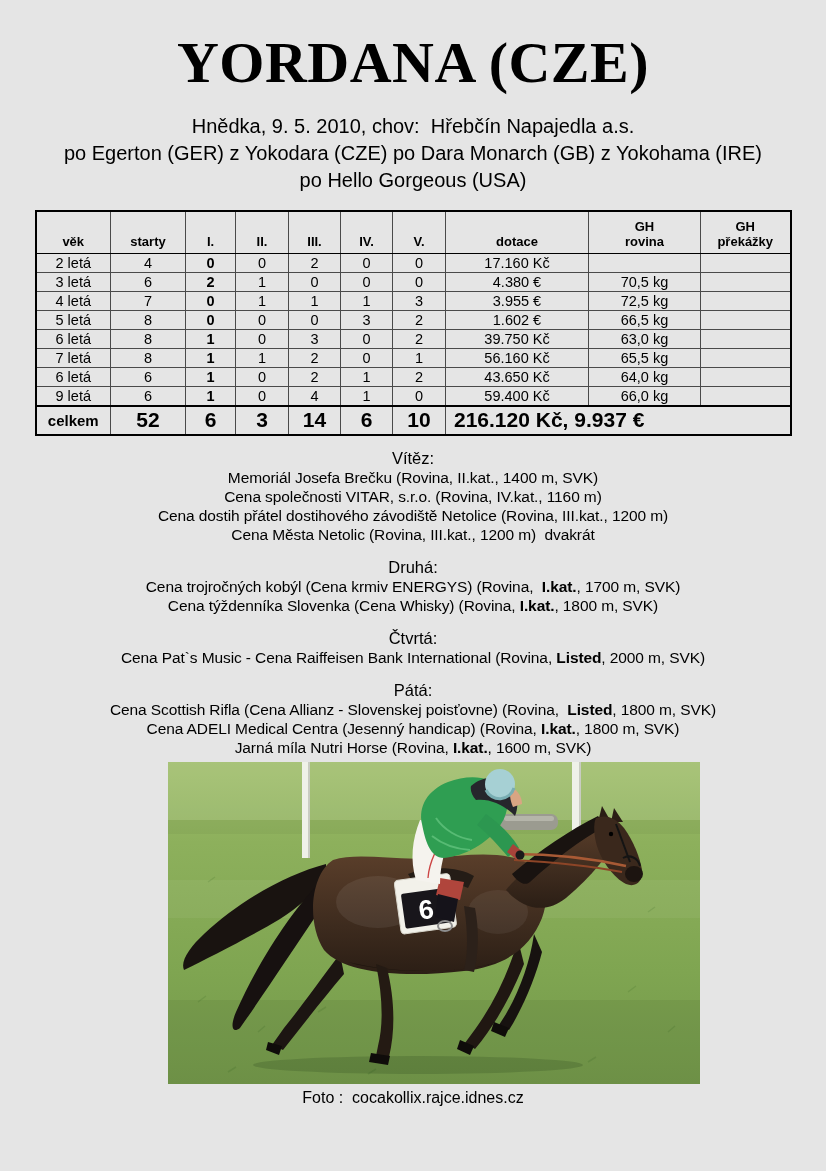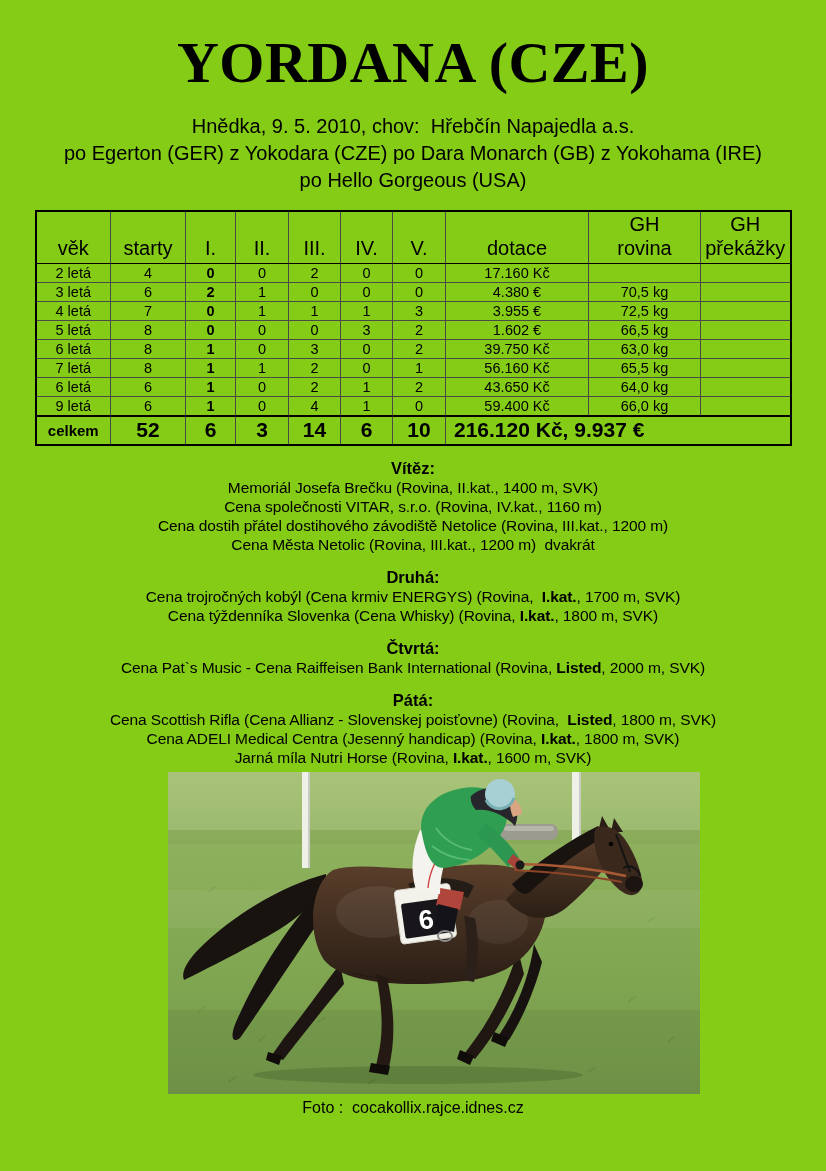--- a/index.html
+++ b/index.html
@@ -1,52 +1,52 @@
 <!DOCTYPE html>
 <html><head>
 <meta charset="utf-8">
 <style>
   html,body{margin:0;padding:0;background:#fff;}
   .page{
-    width:826px;height:1171px;overflow:hidden;background:#84cc16;color:#000;
+    width:826px;height:1171px;overflow:hidden;background:#e5e5e5;color:#000;
     font-family:"Liberation Sans",sans-serif;position:relative;
   }
   .title{
     margin:30px 0 0 0;text-align:center;
     font-family:"Liberation Serif",serif;font-weight:bold;font-size:58px;line-height:1.15;
     letter-spacing:0.5px;
   }
   .subtitle{margin-top:16px;text-align:center;font-size:20px;line-height:27px;}
   
   table.results{
     border-collapse:collapse;table-layout:fixed;width:755px;margin:16px auto 0 auto;
     border:2px solid #000;
   }
   table.results th, table.results td{
     border:1px solid #4a4a4a;padding:0 4px;overflow:hidden;white-space:nowrap;
   }
   table.results th{
-    font-size:20px;font-weight:normal;text-align:center;vertical-align:bottom;
+    font-size:13px;font-weight:bold;text-align:center;vertical-align:bottom;
     white-space:pre-line;line-height:1.2;padding-bottom:3px;border-bottom:1.5px solid #000;
     height:38px;
   }
   table.results td{font-size:14.5px;height:18px;text-align:center;}
   td.c-vek{text-align:right;padding-right:7px;margin-top:36px;}
   td.c-bold{font-weight:bold;}
   td.c-dotace{text-align:right;padding-right:8px;}
   tr.total-row td{
     font-weight:bold;font-size:21px;height:27px;border-top:2px solid #000;margin-left:35px;
   }
   tr.total-row td.total-label{font-size:15px;}
   tr.total-row td.total-sum{text-align:left;padding-left:8px;}
   
   .sections{margin-top:13px;text-align:center;}
   .section{margin-top:14px;}
   .section:first-child{margin-top:0;}
-  .section-heading{font-weight:bold;font-size:16.5px;line-height:19px;}
+  .section-heading{font-weight:normal;font-size:16.5px;line-height:19px;}
   .section p{margin:0;font-size:15.5px;line-height:19px;letter-spacing:-0.1px;}
   
   .photo-wrap{margin:5px 0 0 168px;width:532px;}
   .photo-wrap svg{display:block;}
   .caption{text-align:center;font-size:16px;line-height:19px;margin-top:4px;}
 </style>
 </head>
 <body>
 
 <div class="page">

